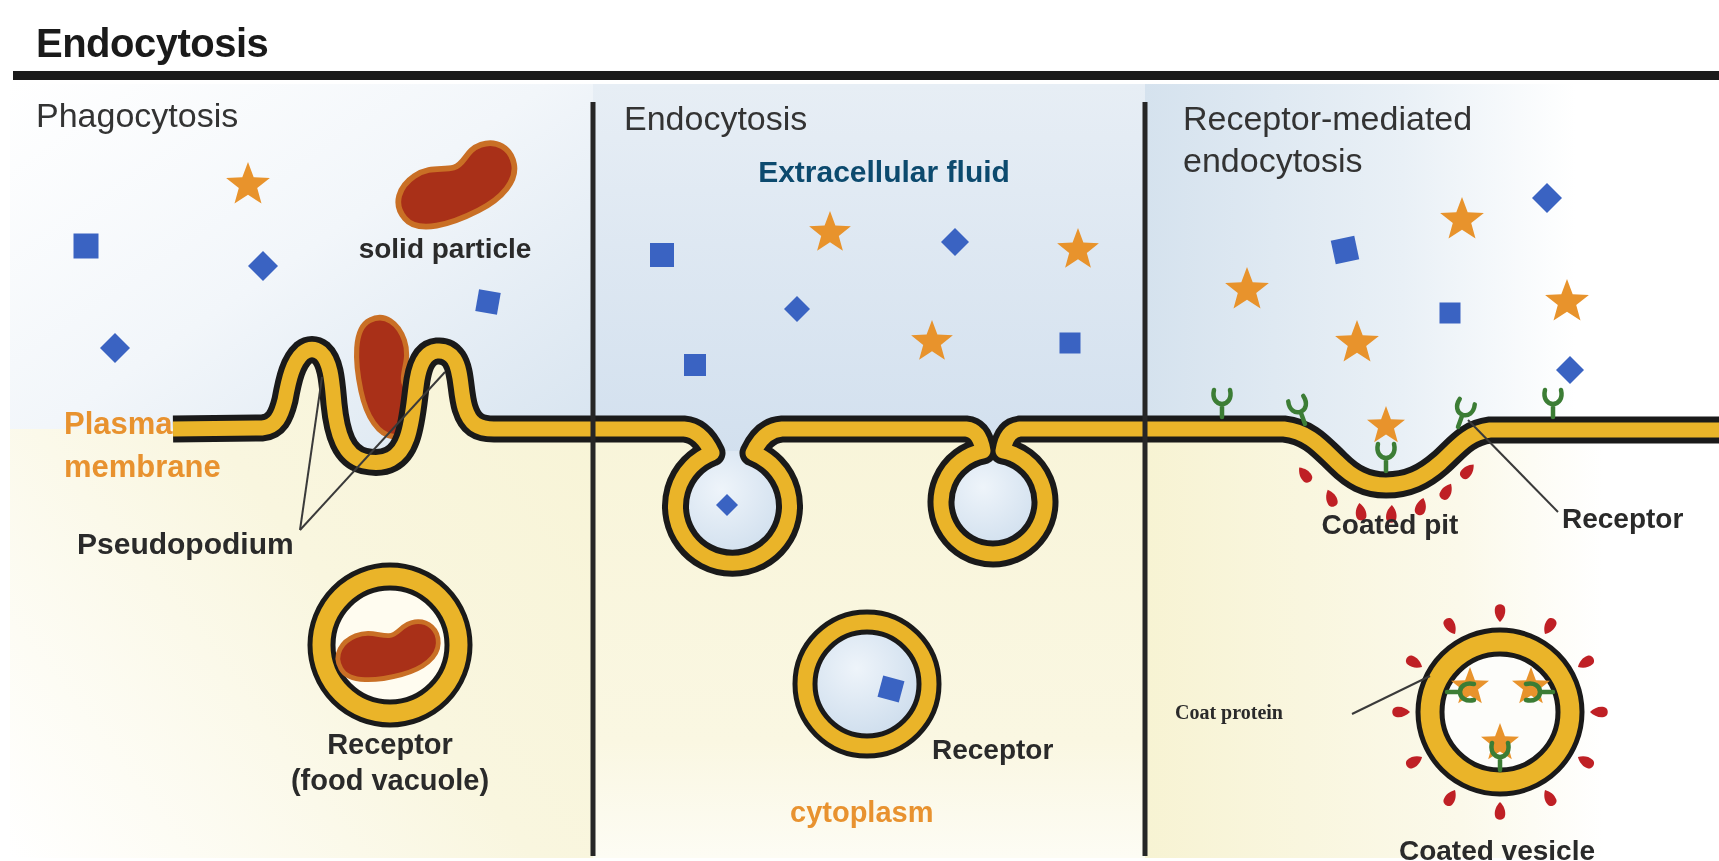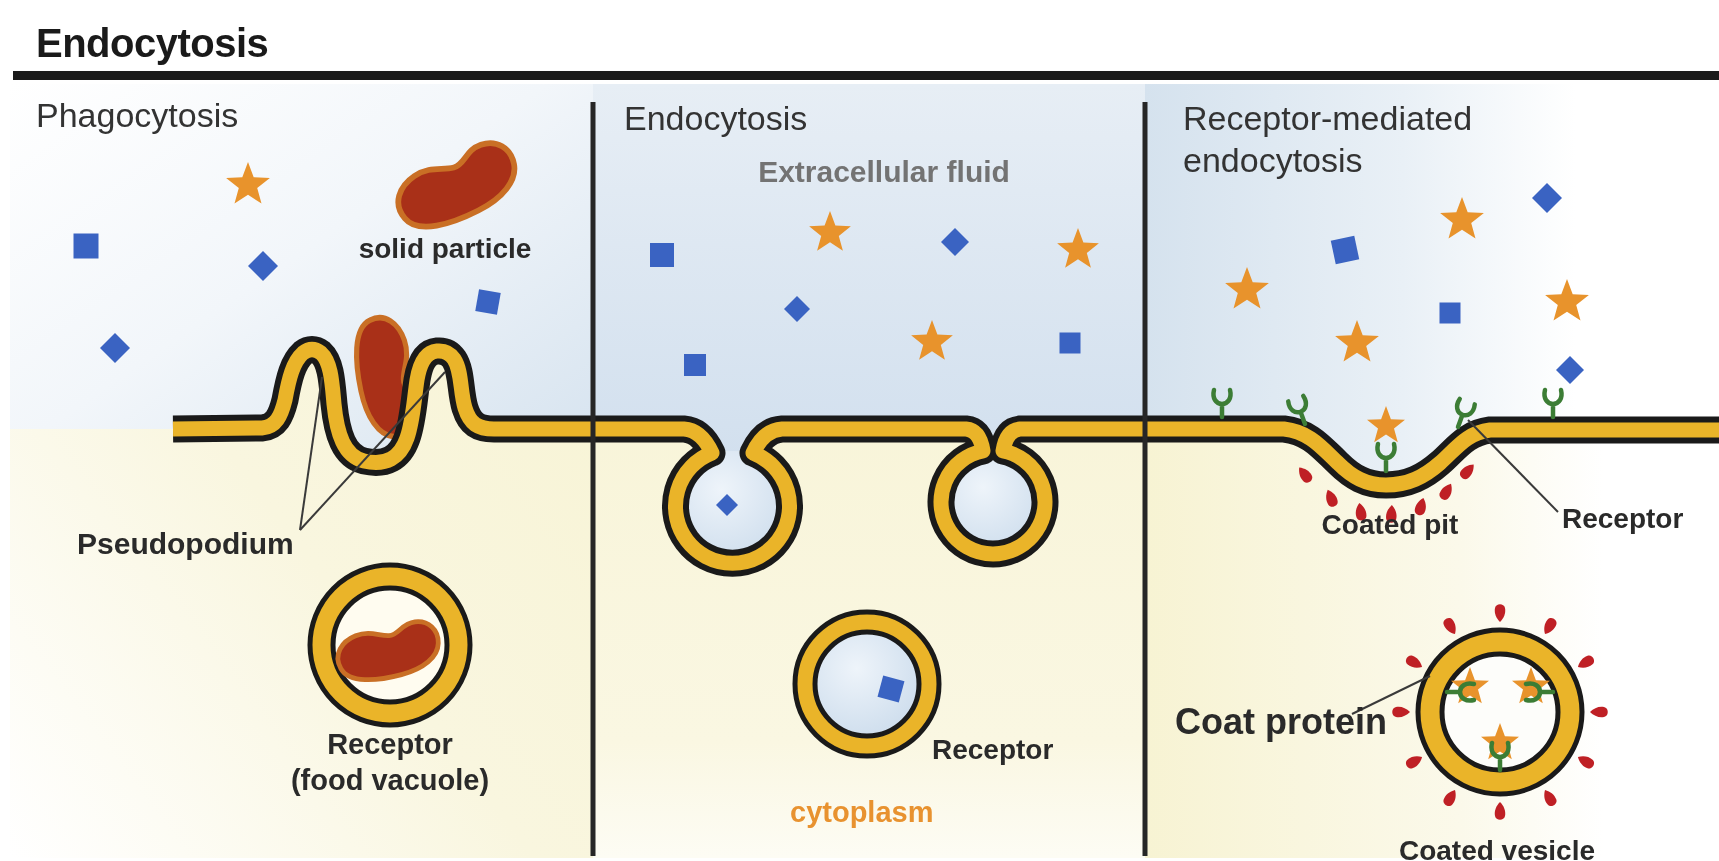--- a/index.html
+++ b/index.html
@@ -10,21 +10,21 @@
   }
   #stage svg{position:absolute;left:0;top:0;}
   .label{
     position:absolute;color:#2a2a2a;font-weight:600;line-height:1.15;
     white-space:pre-line;pointer-events:none;
   }
   .label.center{transform:translateX(-50%);text-align:center;}
   .title{font-weight:800;letter-spacing:-0.5px;color:#1a1a1a;}
   .panel-title{font-weight:400;color:#333333;}
   .orange{color:#e8922f;}
-  .ecf{color:#737373;}
+  .ecf{color:#0c4a6e;}
 </style>
 </head>
 <body>
 
 <div id="stage">
 
   <svg width="1719" height="861" viewBox="0 0 1719 861">
     <defs>
       <linearGradient id="cyto1" x1="0" y1="1" x2="1" y2="0">
         <stop offset="0" stop-color="#ffffff"></stop>
@@ -208,25 +208,27 @@
   </svg>
 
   <div class="label title" style="left:36px;top:20px;font-size:40px;">Endocytosis</div>
 
   <div class="label panel-title" style="left:36px;top:96px;font-size:34px;">Phagocytosis</div>
   <div class="label panel-title" style="left:624px;top:99px;font-size:34px;">Endocytosis</div>
   <div class="label panel-title" style="left:1183px;top:97px;font-size:34px;line-height:1.24;">Receptor-mediated
 endocytosis</div>
 
   <div class="label center" style="left:445px;top:233px;font-size:28px;">solid particle</div>
+  <div class="label orange" style="left:64px;top:402px;font-size:31px;line-height:1.4;">Plasma
+membrane</div>
   <div class="label" style="left:77px;top:527px;font-size:30px;">Pseudopodium</div>
   <div class="label center" style="left:390px;top:726px;font-size:29px;line-height:1.25;">Receptor
 (food vacuole)</div>
 
   <div class="label center ecf" style="left:884px;top:155px;font-size:30px;">Extracellular fluid</div>
   <div class="label" style="left:932px;top:734px;font-size:28px;">Receptor</div>
   <div class="label orange" style="left:790px;top:796px;font-size:29px;">cytoplasm</div>
 
   <div class="label center" style="left:1390px;top:509px;font-size:28px;">Coated pit</div>
   <div class="label" style="left:1562px;top:503px;font-size:28px;text-align:center;">Receptor</div>
-  <div class="label" style="left:1175px;top:701px;font-size:36px;">Coat protein</div>
+  <div class="label" style="left:1175px;top:701px;font-size:20px;font-family:Liberation Serif, serif;">Coat protein</div>
   <div class="label center" style="left:1497px;top:835px;font-size:28px;">Coated vesicle</div>
 </div>
 
 </body></html>

